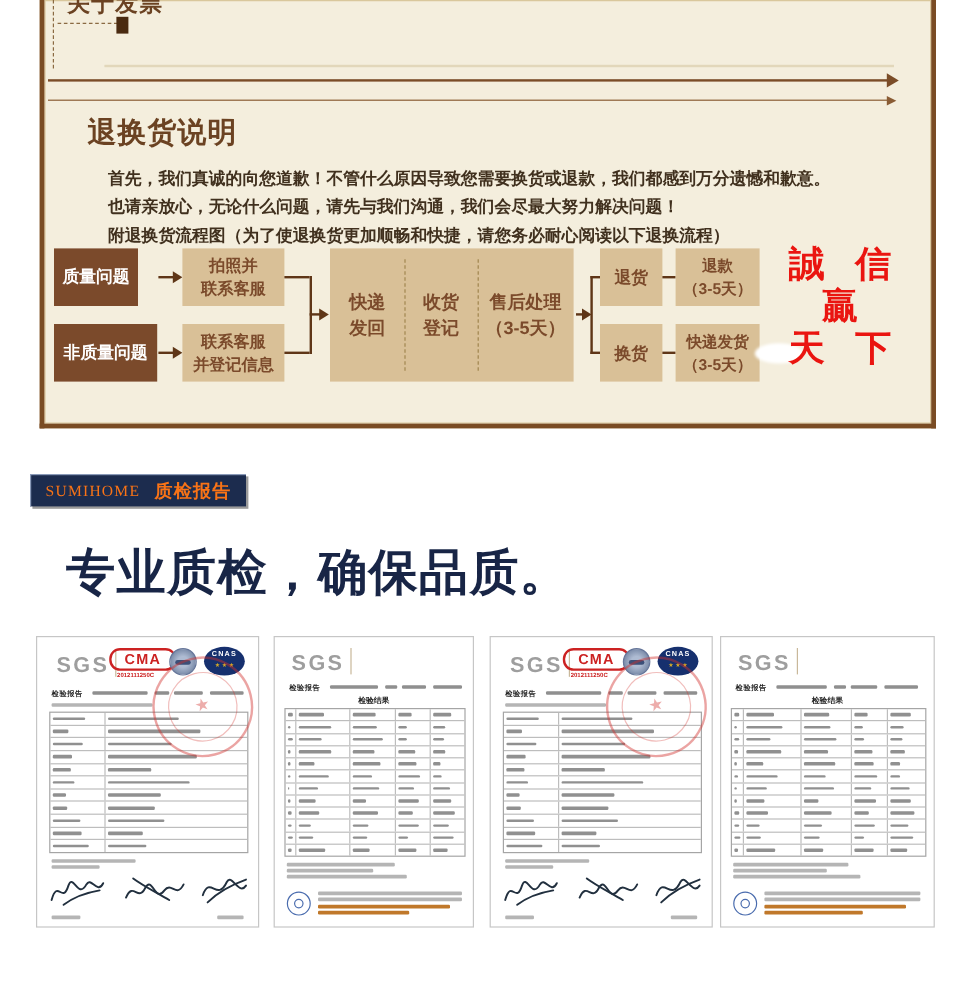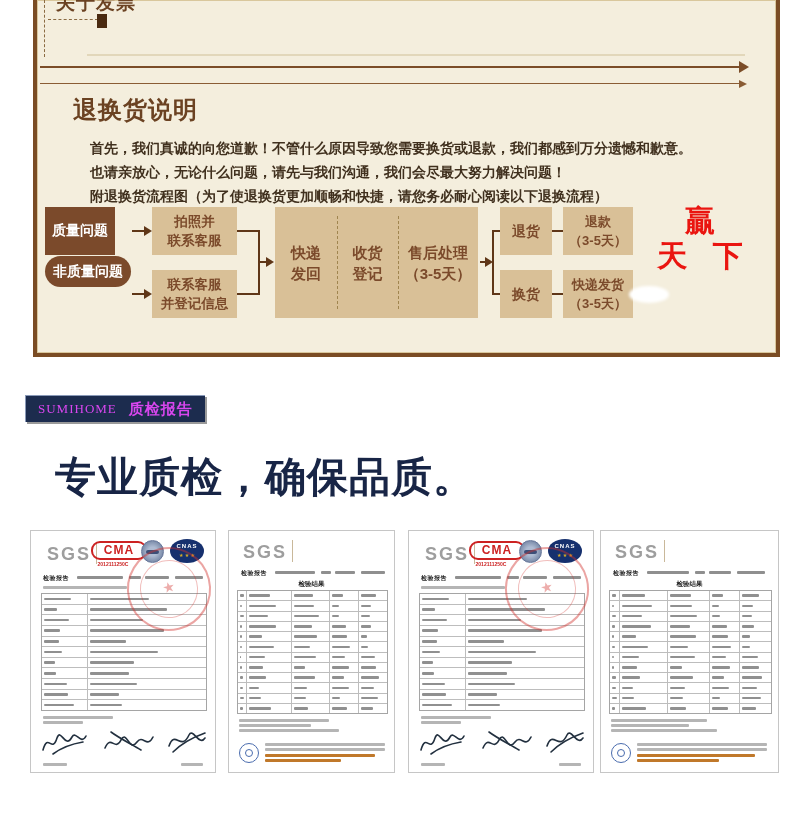--- a/index.html
+++ b/index.html
@@ -35,21 +35,21 @@
   .bigbox { position:absolute; left:238px; top:207px; width:203px; height:111px; background:#d9c097; }
   .bigbox .col { position:absolute; top:0; height:100%; display:flex; align-items:center; justify-content:center; text-align:center; color:#7b4a2b; font-weight:bold; font-size:15px; line-height:21px; }
   .bigbox .sep { position:absolute; top:9px; bottom:9px; border-left:1px dashed #a0854f; }
   .slogan { position:absolute; left:615px; top:203px; width:96px; text-align:center; color:#ea1510;
     font-family:"Liberation Serif", serif; font-weight:bold; font-size:30px; line-height:35px; }
   .slogan .sp { letter-spacing:0; word-spacing:18px; white-space:nowrap; }
   .cloud { position:absolute; left:592px; top:286px; width:40px; height:17px; background:#fff; border-radius:50%; filter:blur(1.5px); }
 
   
   .qc-badge { position:absolute; left:25px; top:395px; height:27px; padding:0 12px; background:#1c2c4e;
-    display:flex; align-items:center; gap:12px; color:#d946ef;
+    display:flex; align-items:center; gap:12px; color:#f97316;
     border-top:1px solid #8a9ab8; border-left:1px solid #8a9ab8; box-shadow:2px 2px 0 #9a9a9a; }
   .qc-badge .brand { font-family:"Liberation Serif", serif; font-size:13px; letter-spacing:1px; }
   .qc-badge .label { font-size:15px; font-weight:bold; letter-spacing:1px; }
   .qc-heading { position:absolute; left:55px; top:450px; font-size:41px; font-weight:bold; color:#182546; letter-spacing:1px; }
 
   
   .cert { position:absolute; top:530px; height:243px; background:#fff; border:1px solid #c6c6c6; overflow:hidden; }
   .sgs { position:absolute; font-size:18px; font-weight:bold; color:#9e9e9e; letter-spacing:2px; }
   .sgs::after { content:""; position:absolute; right:-6px; top:-2px; height:22px; border-left:1px solid #c9b89a; }
   .cma { position:absolute; width:44px; text-align:center; }
@@ -98,21 +98,21 @@
       </div>
 
     <div class="returns-title">退换货说明</div>
     <div class="returns-paras">
       <span>首先，我们真诚的向您道歉！不管什么原因导致您需要换货或退款，我们都感到万分遗憾和歉意。</span>
       <span>也请亲放心，无论什么问题，请先与我们沟通，我们会尽最大努力解决问题！</span>
       <span>附退换货流程图（为了使退换货更加顺畅和快捷，请您务必耐心阅读以下退换流程）</span>
     </div>
 
     <div class="fbox dark" style="left:8px; top:207px; width:70px; height:48px;">质量问题</div>
-    <div class="fbox dark" style="left:8px; top:256px; width:86px; height:31px;border-radius:16px;">非质量问题</div>
+    <div class="fbox dark" style="left:8px; top:270px; width:86px; height:48px;">非质量问题</div>
     <div class="fline" style="left:95px; top:230px; width:16px; height:2px;"></div>
     <div class="fhead" style="left:107px; top:226px;"></div>
     <div class="fline" style="left:95px; top:293px; width:16px; height:2px;"></div>
     <div class="fhead" style="left:107px; top:289px;"></div>
 
     <div class="fbox tan" style="left:115px; top:207px; width:85px; height:48px;">
       <div><span>拍照并</span><br><span>联系客服</span></div>
     </div>
     <div class="fbox tan" style="left:115px; top:270px; width:85px; height:48px;">
       <div><span>联系客服</span><br><span>并登记信息</span></div>
@@ -151,20 +151,21 @@
 
     <div class="fbox tan" style="left:526px; top:207px; width:70px; height:48px; font-size:13px;">
       <div><span>退款</span><br><span>（3-5天）</span></div>
     </div>
     <div class="fbox tan" style="left:526px; top:270px; width:70px; height:48px; font-size:13px;">
       <div><span>快递发货</span><br><span>（3-5天）</span></div>
     </div>
 
     <div class="cloud"></div>
     <div class="slogan">
+      <div class="sp">誠 信</div>
       <div>贏</div>
       <div class="sp">天 下</div>
     </div>
   </div>
 
   <div class="qc-badge">
     <span class="brand">SUMIHOME</span>
     <span class="label">质检报告</span>
   </div>
   <div class="qc-heading">专业质检，确保品质。</div>

